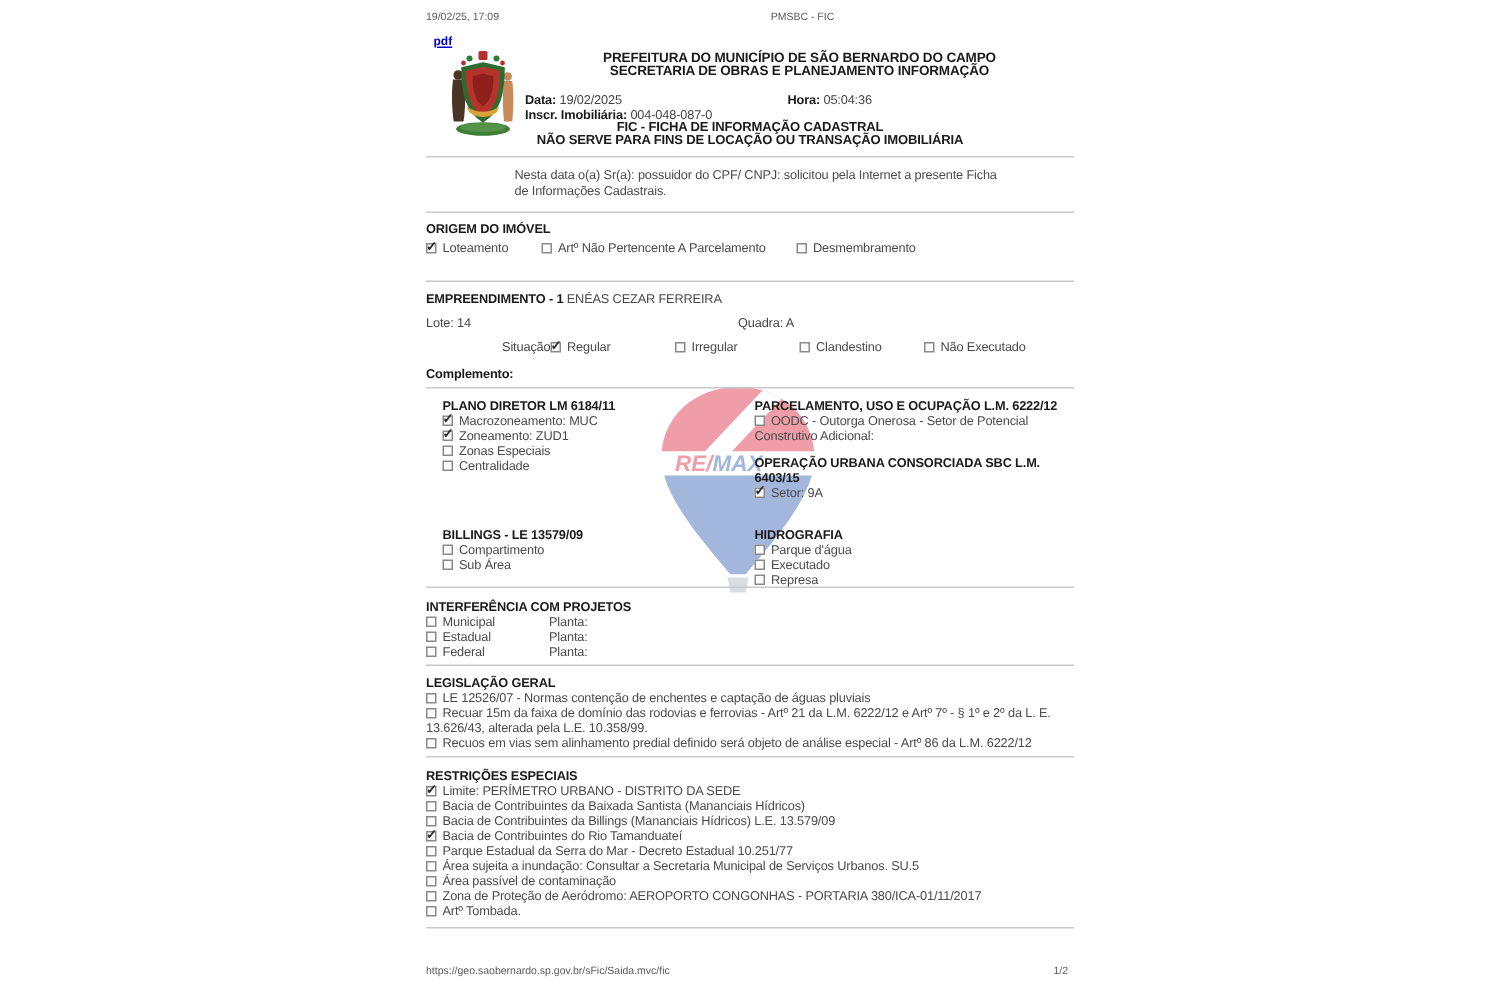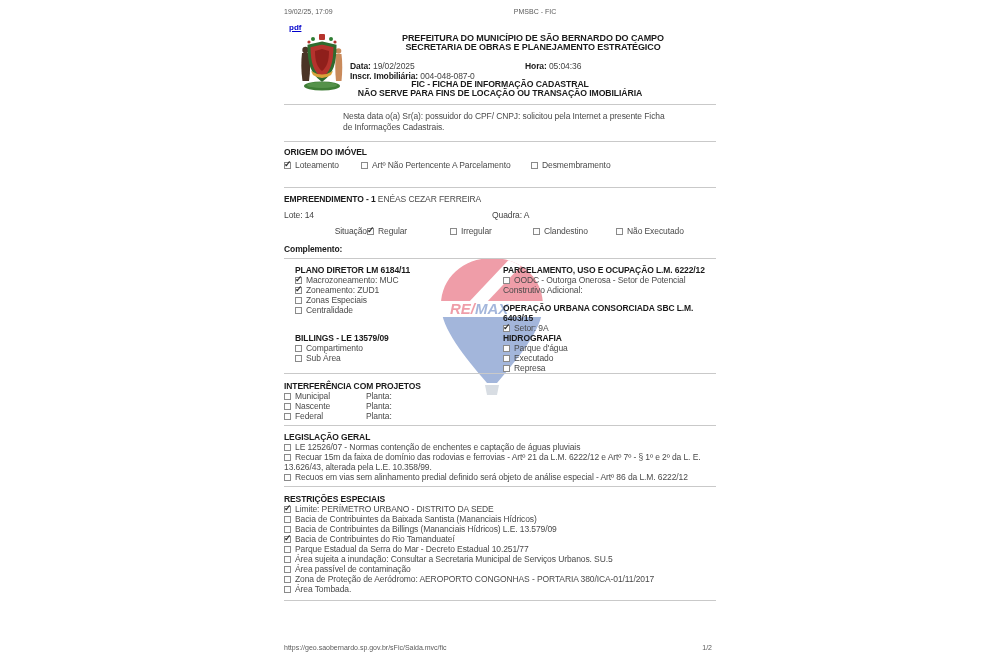--- a/index.html
+++ b/index.html
@@ -76,21 +76,21 @@
   .emp-title { color: #4a4a4a; }
   .emp-title .sh { display: inline; }
   .lq-row { position: relative; margin-top: 6px; }
   .quadra { position: absolute; left: 208px; top: 0; }
   .sit-row { display: flex; margin-top: 6px; }
   .sit-row .lab { width: 83px; text-align: right; }
   .sit-row .ci { width: 83px; }
   .comp { margin-top: 8px; font-weight: bold; color: #1a1a1a; }
 
   .grid2col { display: grid; grid-template-columns: 208px 1fr; padding-top: 6px; }
-  .grid2col.g2 { padding-top: 0; }
+  .grid2col.g2 { margin-top: 18px; padding-top: 0; }
   .nowrap { white-space: nowrap; }
   .op-title { margin-top: 8px; width: 205px; }
 
   .sep-bh { margin-top: 22px; }
 
   .sec-int { padding: 7px 0 4px; }
   .int-row { display: flex; }
   .int-row .ci { width: 82px; }
   .planta { color: #4a4a4a; line-height: 10px; }
 
@@ -145,21 +145,21 @@
         <circle cx="33" cy="6" r="2" fill="#2e7d32"></circle>
         <circle cx="11" cy="9" r="1.6" fill="#b5332d"></circle>
         <circle cx="37" cy="9" r="1.6" fill="#b5332d"></circle>
 
         <path d="M24,10 L37,13 C37,30 34,40 24,47 C14,40 11,30 11,13 Z" fill="#b5332d" stroke="#2e6b2e" stroke-width="3"></path>
         <path d="M24,16 L31,18 C31,28 29,34 24,38 C19,34 17,28 17,18 Z" fill="#8f1f1b"></path>
         <path d="M13,38 Q24,45 35,38 L33,42 Q24,48 15,42 Z" fill="#d8a23a"></path>
       </svg>
 
       <div class="t-line t1">PREFEITURA DO MUNICÍPIO DE SÃO BERNARDO DO CAMPO</div>
-      <div class="t-line t2">SECRETARIA DE OBRAS E PLANEJAMENTO ESTRATÉGICO</div>
+      <div class="t-line t2">SECRETARIA DE OBRAS E PLANEJAMENTO INFORMAÇÃO</div>
 
       <div class="hl data-line">
         <span class="blabel">Data:</span>
         <span>19/02/2025</span>
       </div>
       <div class="hora">
         <span class="blabel">Hora:</span>
         <span>05:04:36</span>
       </div>
       <div class="hl inscr-line">
@@ -282,21 +282,21 @@
     <div class="doc-inner sec-int">
       <div class="sh">INTERFERÊNCIA COM PROJETOS</div>
       <div class="int-row">
         <div class="ci">
           <span class="cb"></span><span>Municipal</span>
         </div>
         <div class="planta">Planta:</div>
       </div>
       <div class="int-row">
         <div class="ci">
-          <span class="cb"></span><span>Nascente</span>
+          <span class="cb"></span><span>Estadual</span>
         </div>
         <div class="planta">Planta:</div>
       </div>
       <div class="int-row">
         <div class="ci">
           <span class="cb"></span><span>Federal</span>
         </div>
         <div class="planta">Planta:</div>
       </div>
     </div>
@@ -338,21 +338,21 @@
       <div class="ci">
         <span class="cb"></span><span>Área sujeita a inundação: Consultar a Secretaria Municipal de Serviços Urbanos. SU.5</span>
       </div>
       <div class="ci">
         <span class="cb"></span><span>Área passível de contaminação</span>
       </div>
       <div class="ci">
         <span class="cb"></span><span>Zona de Proteção de Aeródromo: AEROPORTO CONGONHAS - PORTARIA 380/ICA-01/11/2017</span>
       </div>
       <div class="ci">
-        <span class="cb"></span><span>Área Tombada.</span>
+        <span class="cb"></span><span>Artº Tombada.</span>
       </div>
     </div>
 
     <hr class="sep">
   </div>
 
   <div class="chrome-bottom">
     <span class="url">https://geo.saobernardo.sp.gov.br/sFic/Saida.mvc/fic</span>
     <span class="pg">1/2</span>
   </div>

